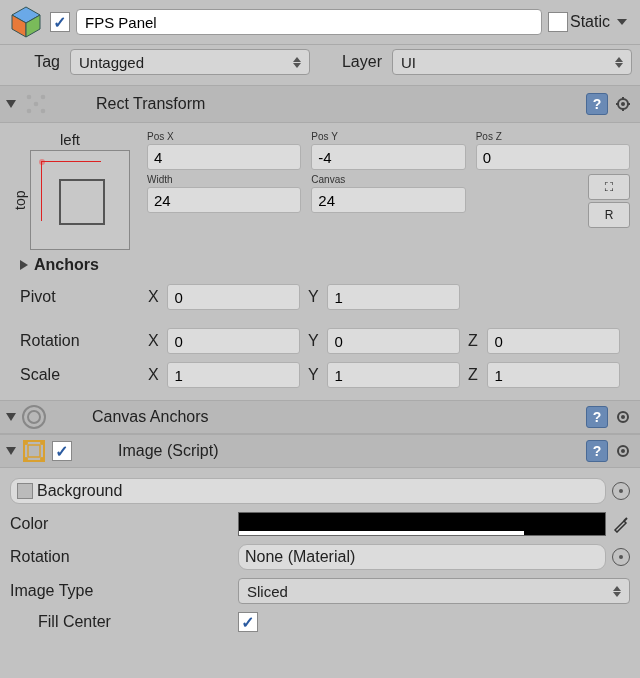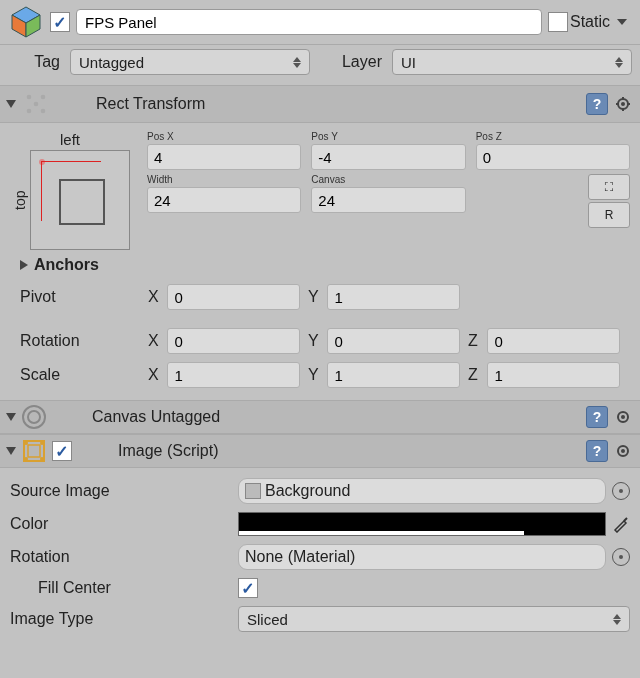--- a/index.html
+++ b/index.html
@@ -232,21 +232,21 @@
       <div class="xyz-pair">
           <span class="xyz-label">Z</span>
           <input class="field-input" value="1" style="">
         </div>
     </div>
   </div>
 
   <div class="component-header">
     <div class="foldout open"></div>
     <div class="canvas-icon"></div>
-    <div class="comp-title">Canvas Untagged</div>
+    <div class="comp-title">Canvas Anchors</div>
     <div class="help-icon">?</div>
     <div class="gear-icon">
       <svg viewBox="0 0 18 18">
           <circle cx="8" cy="9" r="5" fill="none" stroke="#444" stroke-width="2"></circle>
           <circle cx="8" cy="9" r="2" fill="#444"></circle>
         </svg>
     </div>
   </div>
 
   <div class="component-header">
@@ -267,21 +267,20 @@
     <div class="gear-icon">
       <svg viewBox="0 0 18 18">
           <circle cx="8" cy="9" r="5" fill="none" stroke="#444" stroke-width="2"></circle>
           <circle cx="8" cy="9" r="2" fill="#444"></circle>
         </svg>
     </div>
   </div>
 
   <div class="img-section">
     <div class="img-row">
-      <div class="row-label">Source Image</div>
       <div class="row-content">
         <div class="object-field">
           <div class="obj-icon"></div>
           <span>Background</span>
         </div>
         <div class="circle-picker"></div>
       </div>
     </div>
 
     <div class="img-row">
@@ -302,30 +301,30 @@
     <div class="img-row">
       <div class="row-label">Rotation</div>
       <div class="row-content">
         <div class="object-field">
           <span>None (Material)</span>
         </div>
         <div class="circle-picker"></div>
       </div>
     </div>
 
-    <div class="img-row indent">
-      <div class="row-label" style="width:192px">Fill Center</div>
-      <div class="row-content">
-        <div class="checkbox checked"></div>
-      </div>
-    </div>
-
     <div class="img-row">
       <div class="row-label">Image Type</div>
       <div class="row-content">
         <div class="select-box" style="flex:1">
           <span>Sliced</span>
           <div class="select-arrows"></div>
         </div>
       </div>
     </div>
+
+    <div class="img-row indent">
+      <div class="row-label" style="width:192px">Fill Center</div>
+      <div class="row-content">
+        <div class="checkbox checked"></div>
+      </div>
+    </div>
   </div>
 </div>
 
 </body></html>

